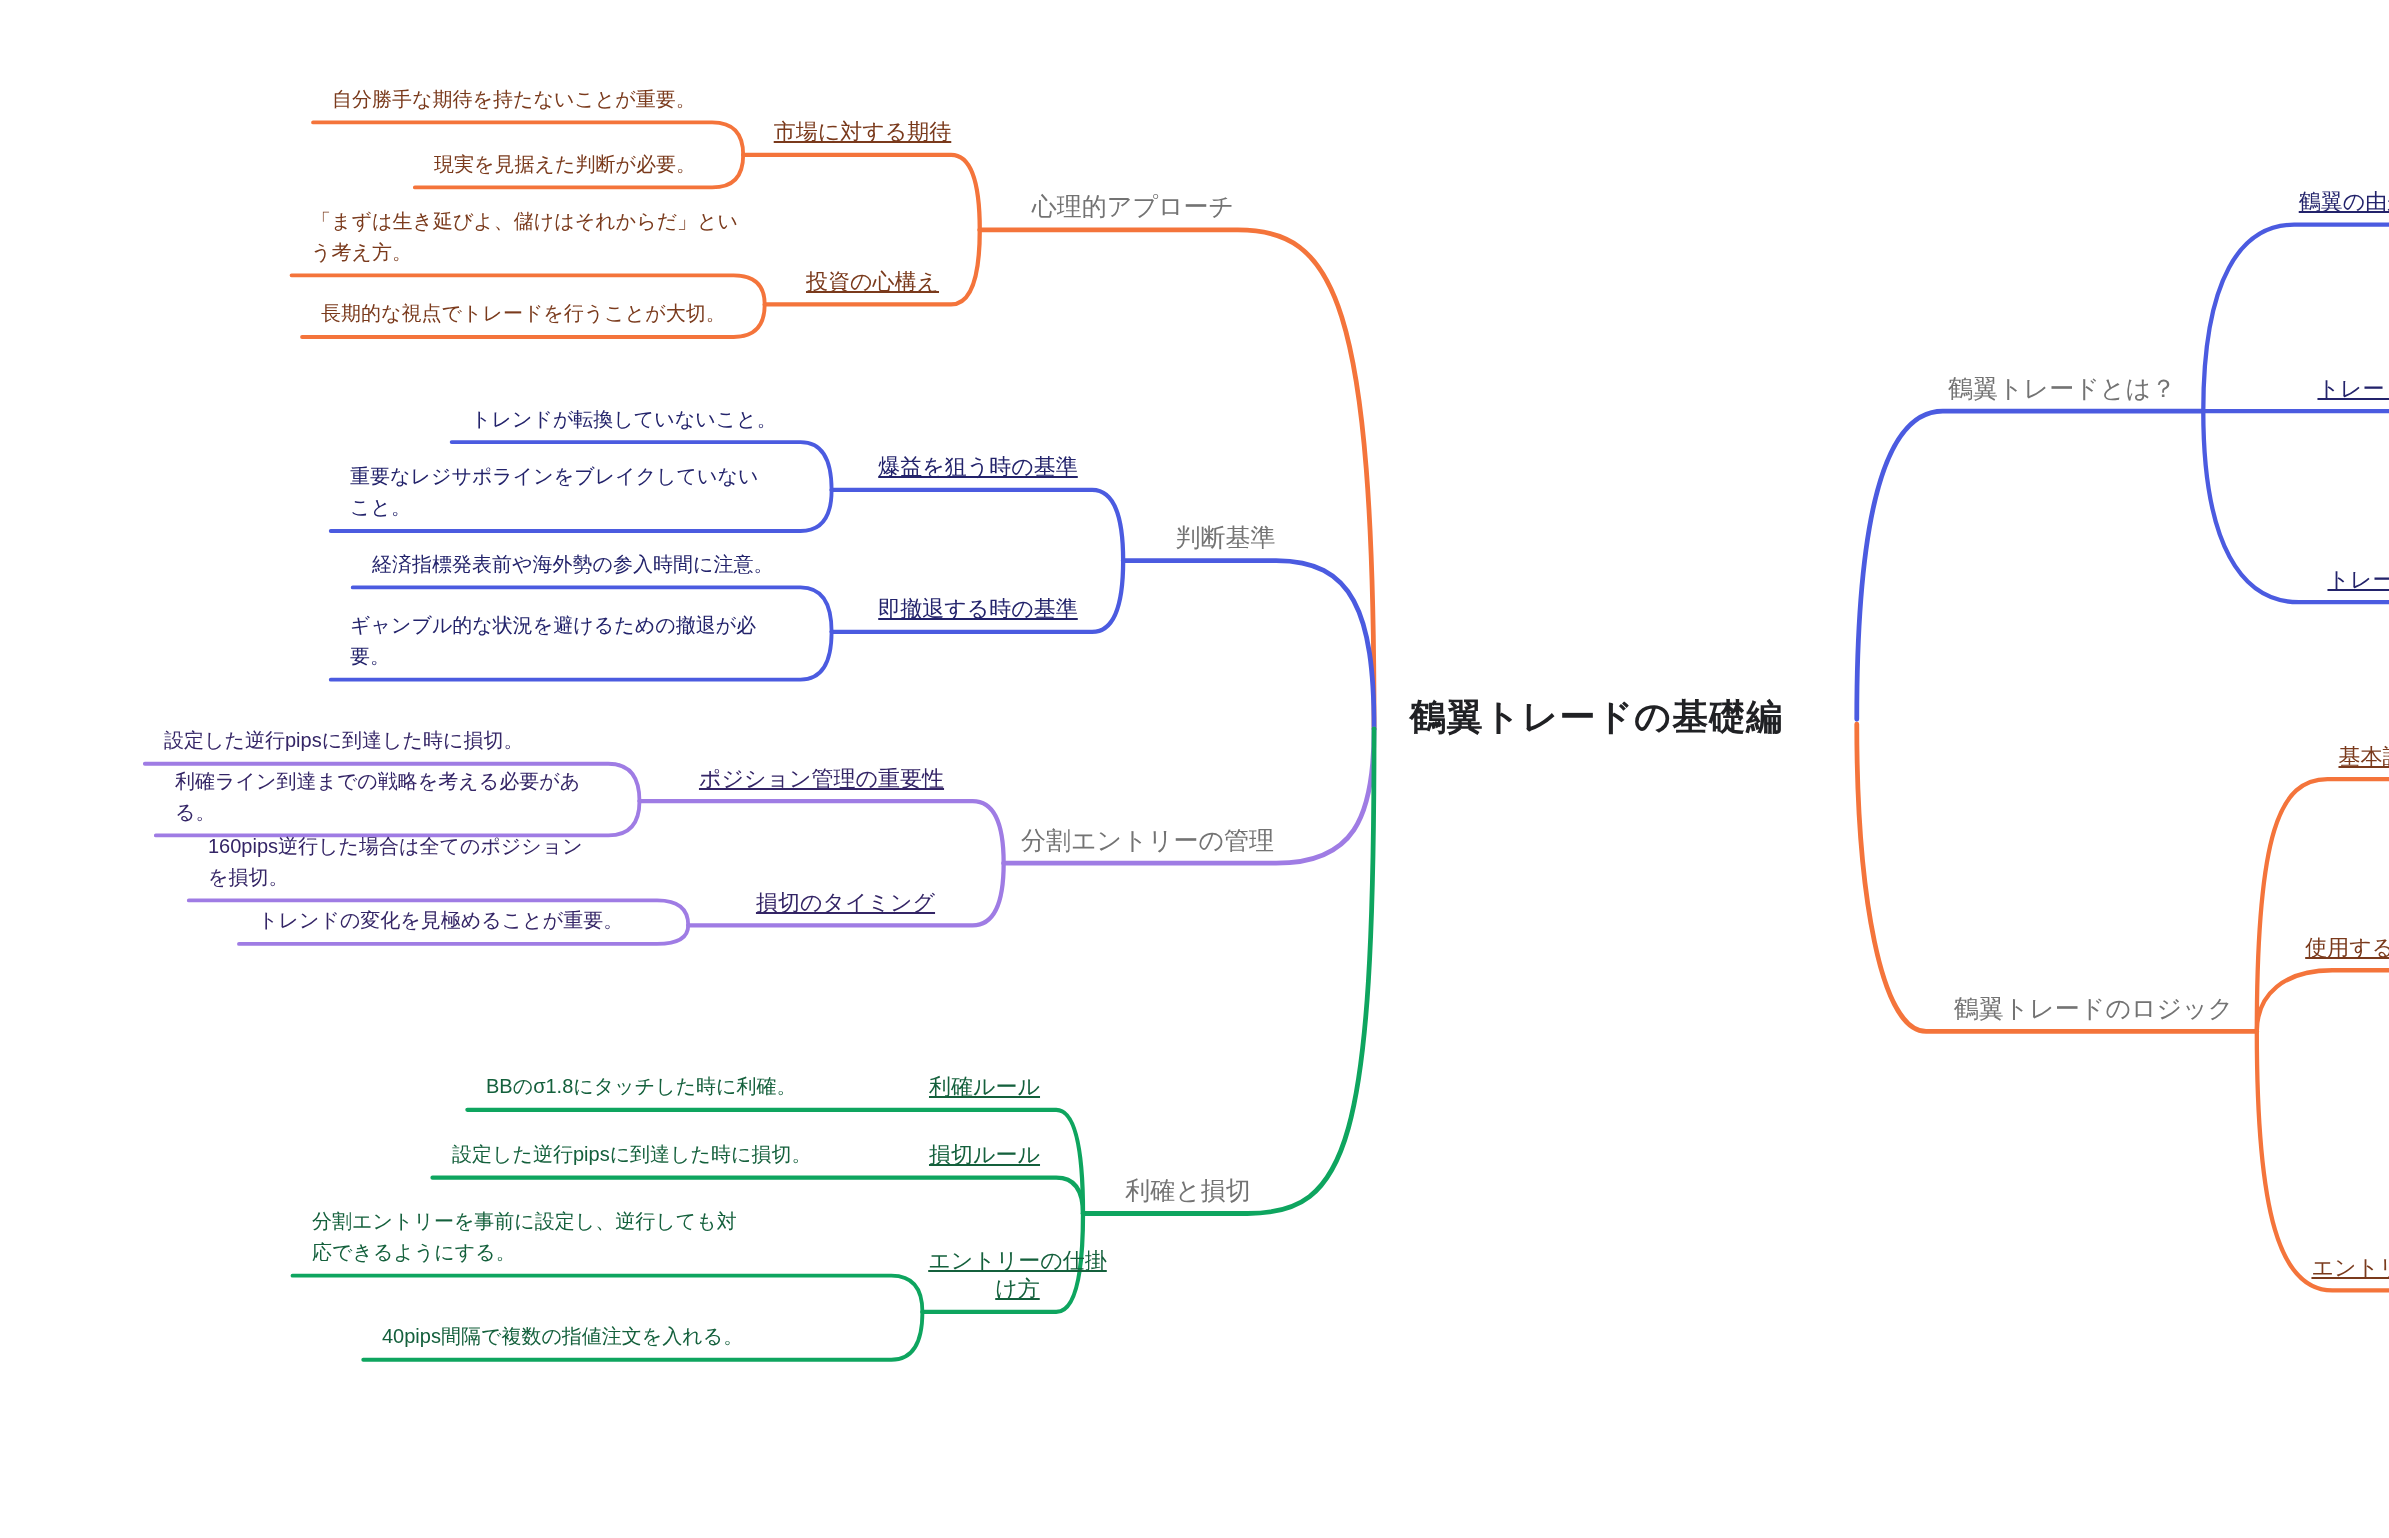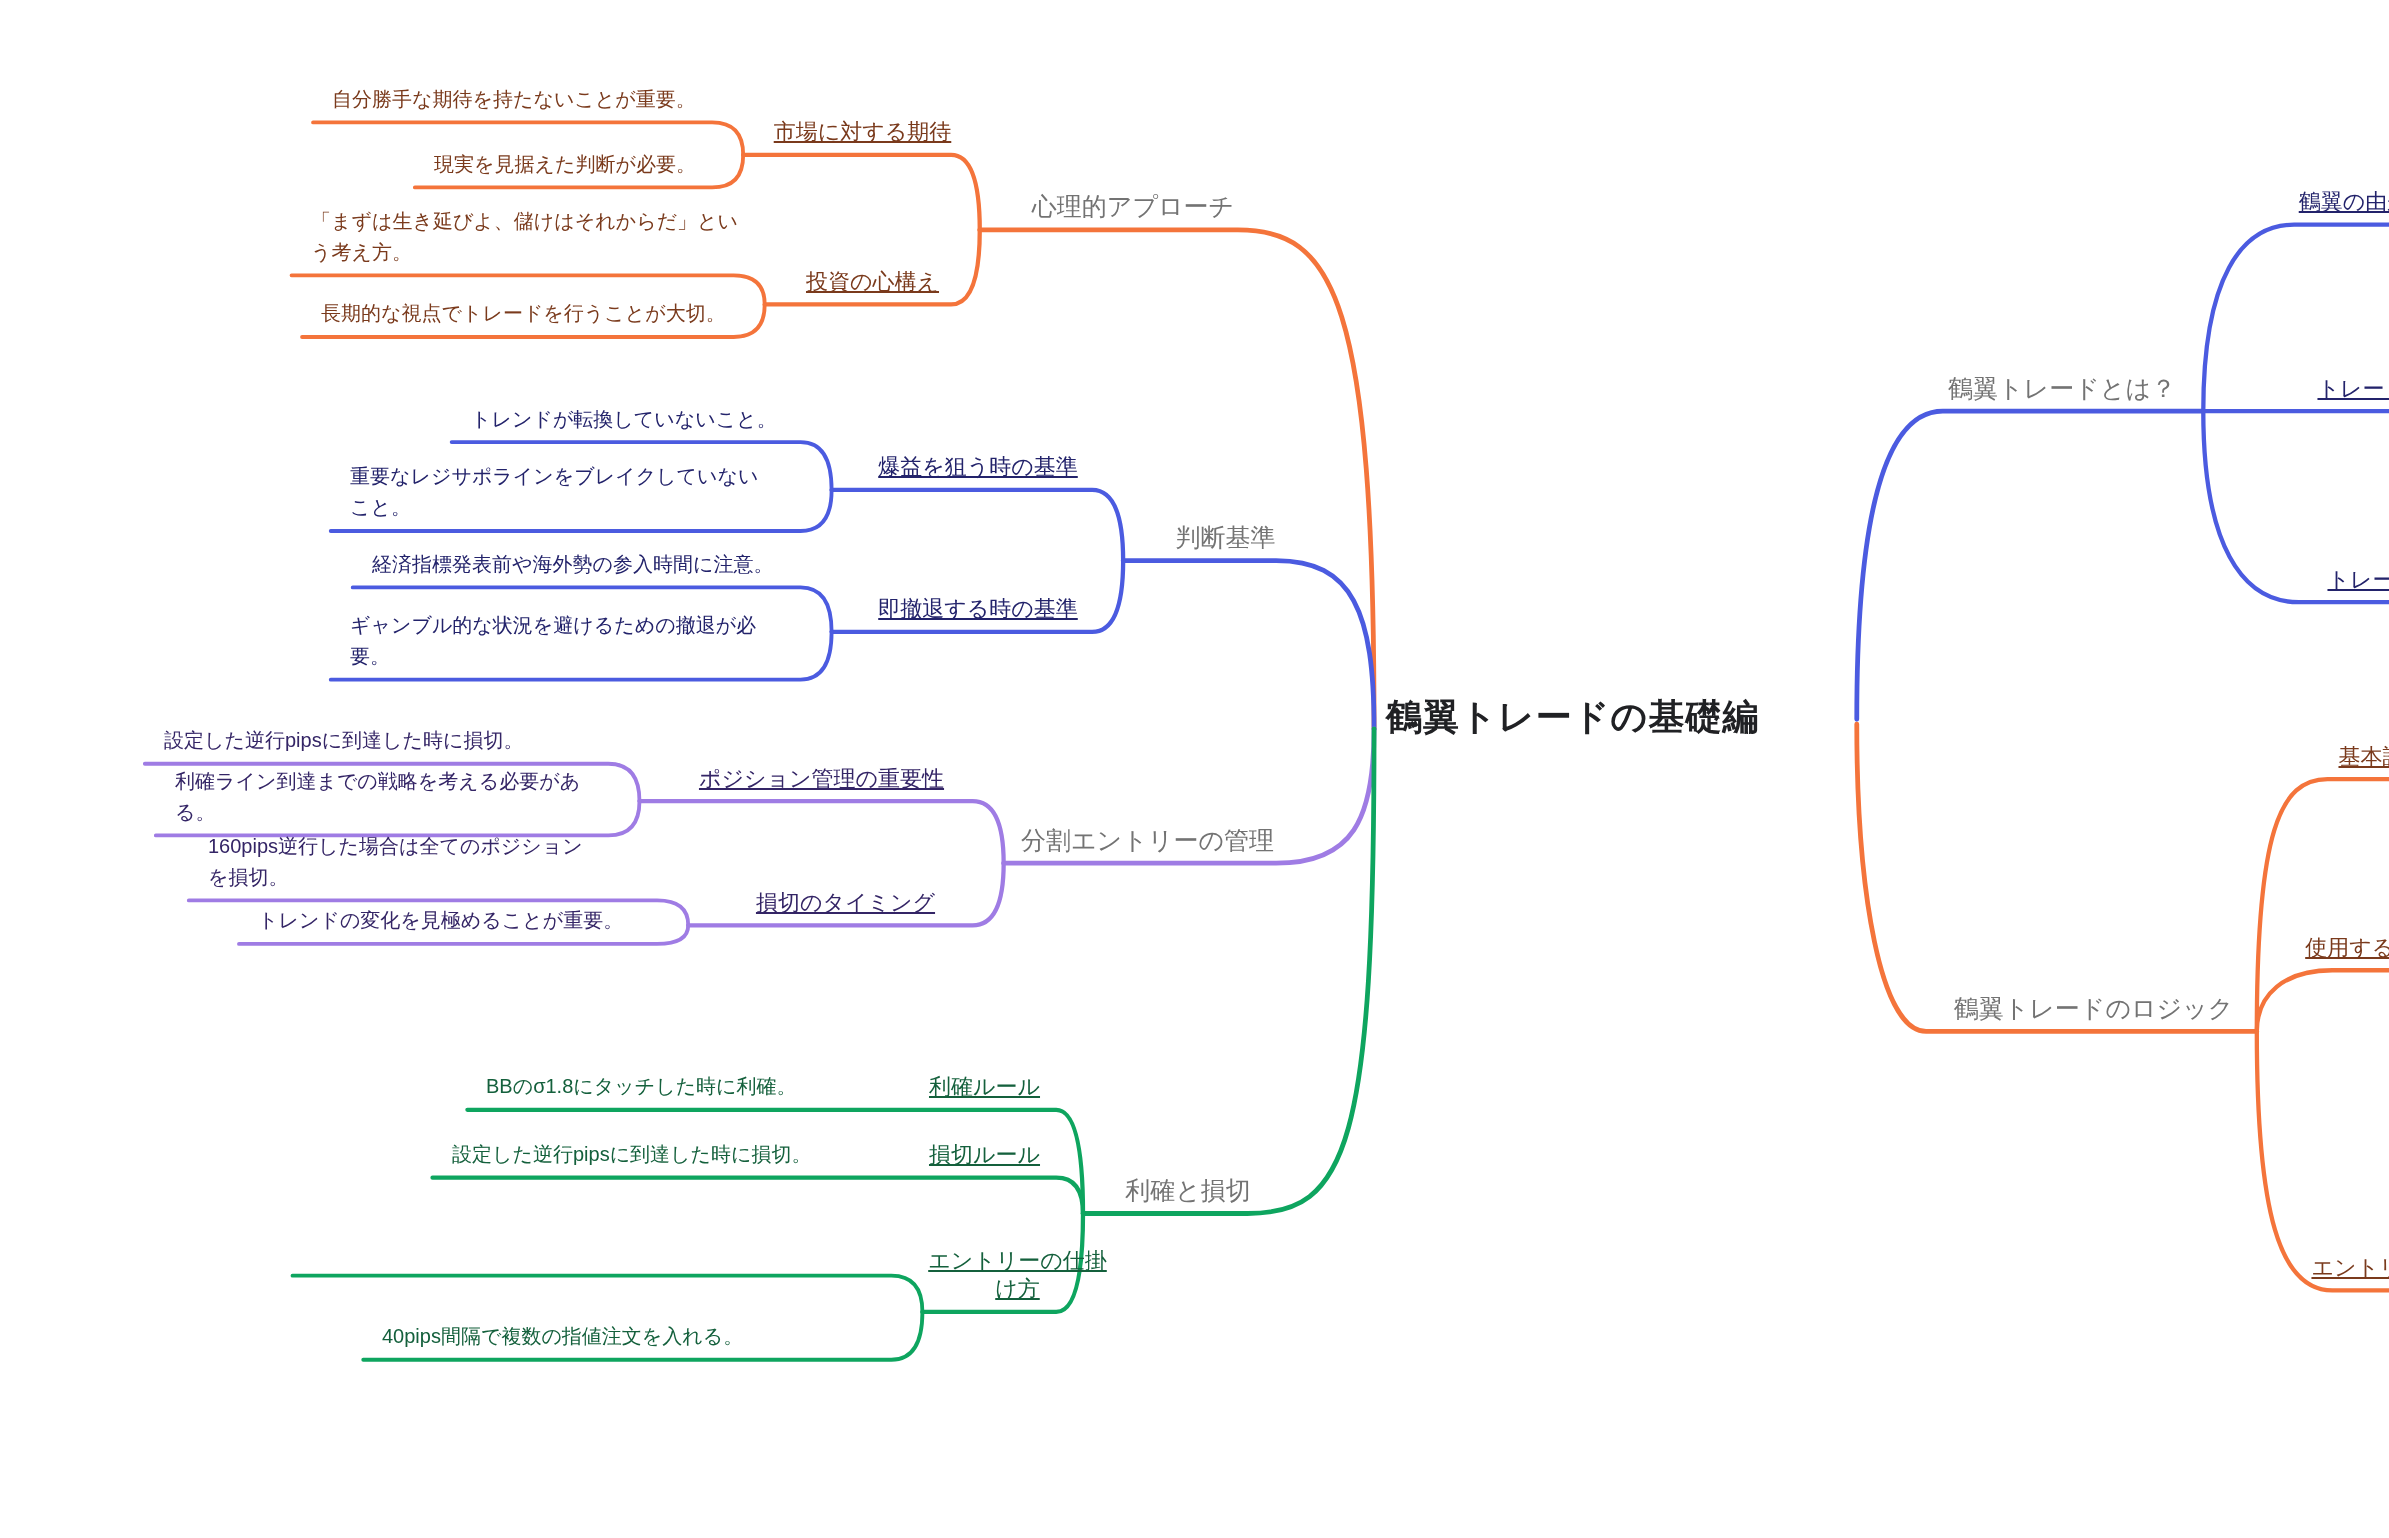--- a/index.html
+++ b/index.html
@@ -3,21 +3,21 @@
 <meta charset="utf-8">
 <style>
   html,body{margin:0;padding:0;background:#ffffff;}
   .stage{position:relative;width:3444px;height:1539px;background:#ffffff;overflow:hidden;
          font-family:"Liberation Sans","DejaVu Sans",sans-serif;}
   svg.wires{position:absolute;left:0;top:0;width:3444px;height:1539px;}
   svg.wires path{fill:none;stroke-linecap:round;stroke-linejoin:round;}
   .s-o{stroke:#f4743b}.s-b{stroke:#4b5be0}.s-p{stroke:#9f7ce4}.s-g{stroke:#0ea55f}
   .w1{stroke-width:10}.w2{stroke-width:9}.w3{stroke-width:8}
   .node{position:absolute;white-space:pre-wrap;}
-  .t-root{font-size:36px;font-weight:700;color:#202124;letter-spacing:1px;line-height:1.25;}
+  .t-root{font-size:36px;font-weight:700;color:#202124;text-align:center;letter-spacing:1px;line-height:1.25;}
   .t-l1{font-size:25px;color:#737373;line-height:1.25;}
   .t-l2{font-size:22px;line-height:1.3;text-decoration:underline;}
   .t-leaf{font-size:20px;line-height:1.55;}
   .c-o{color:#7a3a1c}.c-b{color:#23236b}.c-p{color:#342566}.c-g{color:#14603c}
   .ctr{text-align:center}
 </style>
 </head>
 <body>
 
 <div class="stage">
@@ -110,20 +110,21 @@
   <div class="node t-l2 c-p ctr" style="left:688px;bottom:621px;width:315px">損切のタイミング</div>
   <div class="node t-leaf c-p" style="left:208px;bottom:646px;width:382px">160pips逆行した場合は全てのポジションを損切。</div>
   <div class="node t-leaf c-p" style="left:258px;bottom:603px;width:392px">トレンドの変化を見極めることが重要。</div>
 
   <div class="node t-l1 ctr" style="left:1083px;bottom:333px;width:210px">利確と損切</div>
   <div class="node t-l2 c-g ctr" style="left:884px;bottom:437px;width:201px">利確ルール</div>
   <div class="node t-leaf c-g" style="left:486px;bottom:437px;width:373px">BBのσ1.8にタッチした時に利確。</div>
   <div class="node t-l2 c-g ctr" style="left:884px;bottom:369px;width:201px">損切ルール</div>
   <div class="node t-leaf c-g" style="left:452px;bottom:369px;width:382px">設定した逆行pipsに到達した時に損切。</div>
   <div class="node t-l2 c-g ctr" style="left:922px;bottom:235px;width:191px">エントリーの仕掛け方</div>
+  <div class="node t-leaf c-g" style="left:312px;bottom:271px;width:430px">分割エントリーを事前に設定し、逆行しても対応できるようにする。</div>
   <div class="node t-leaf c-g" style="left:382px;bottom:187px;width:392px">40pips間隔で複数の指値注文を入れる。</div>
 
   <div class="node t-l1 ctr" style="left:1921px;bottom:1135px;width:282px">鶴翼トレードとは？</div>
   <div class="node t-l2 c-b ctr" style="left:2268px;bottom:1322px;width:172px">鶴翼の由来</div>
 
   <div class="node t-l2 c-b ctr" style="left:2268px;bottom:1135px;width:299px">トレード手法の公開</div>
 
   <div class="node t-l2 c-b ctr" style="left:2268px;bottom:944px;width:275px">トレードの目的</div>
 
   <div class="node t-l1 ctr" style="left:1931px;bottom:515px;width:325px">鶴翼トレードのロジック</div>

